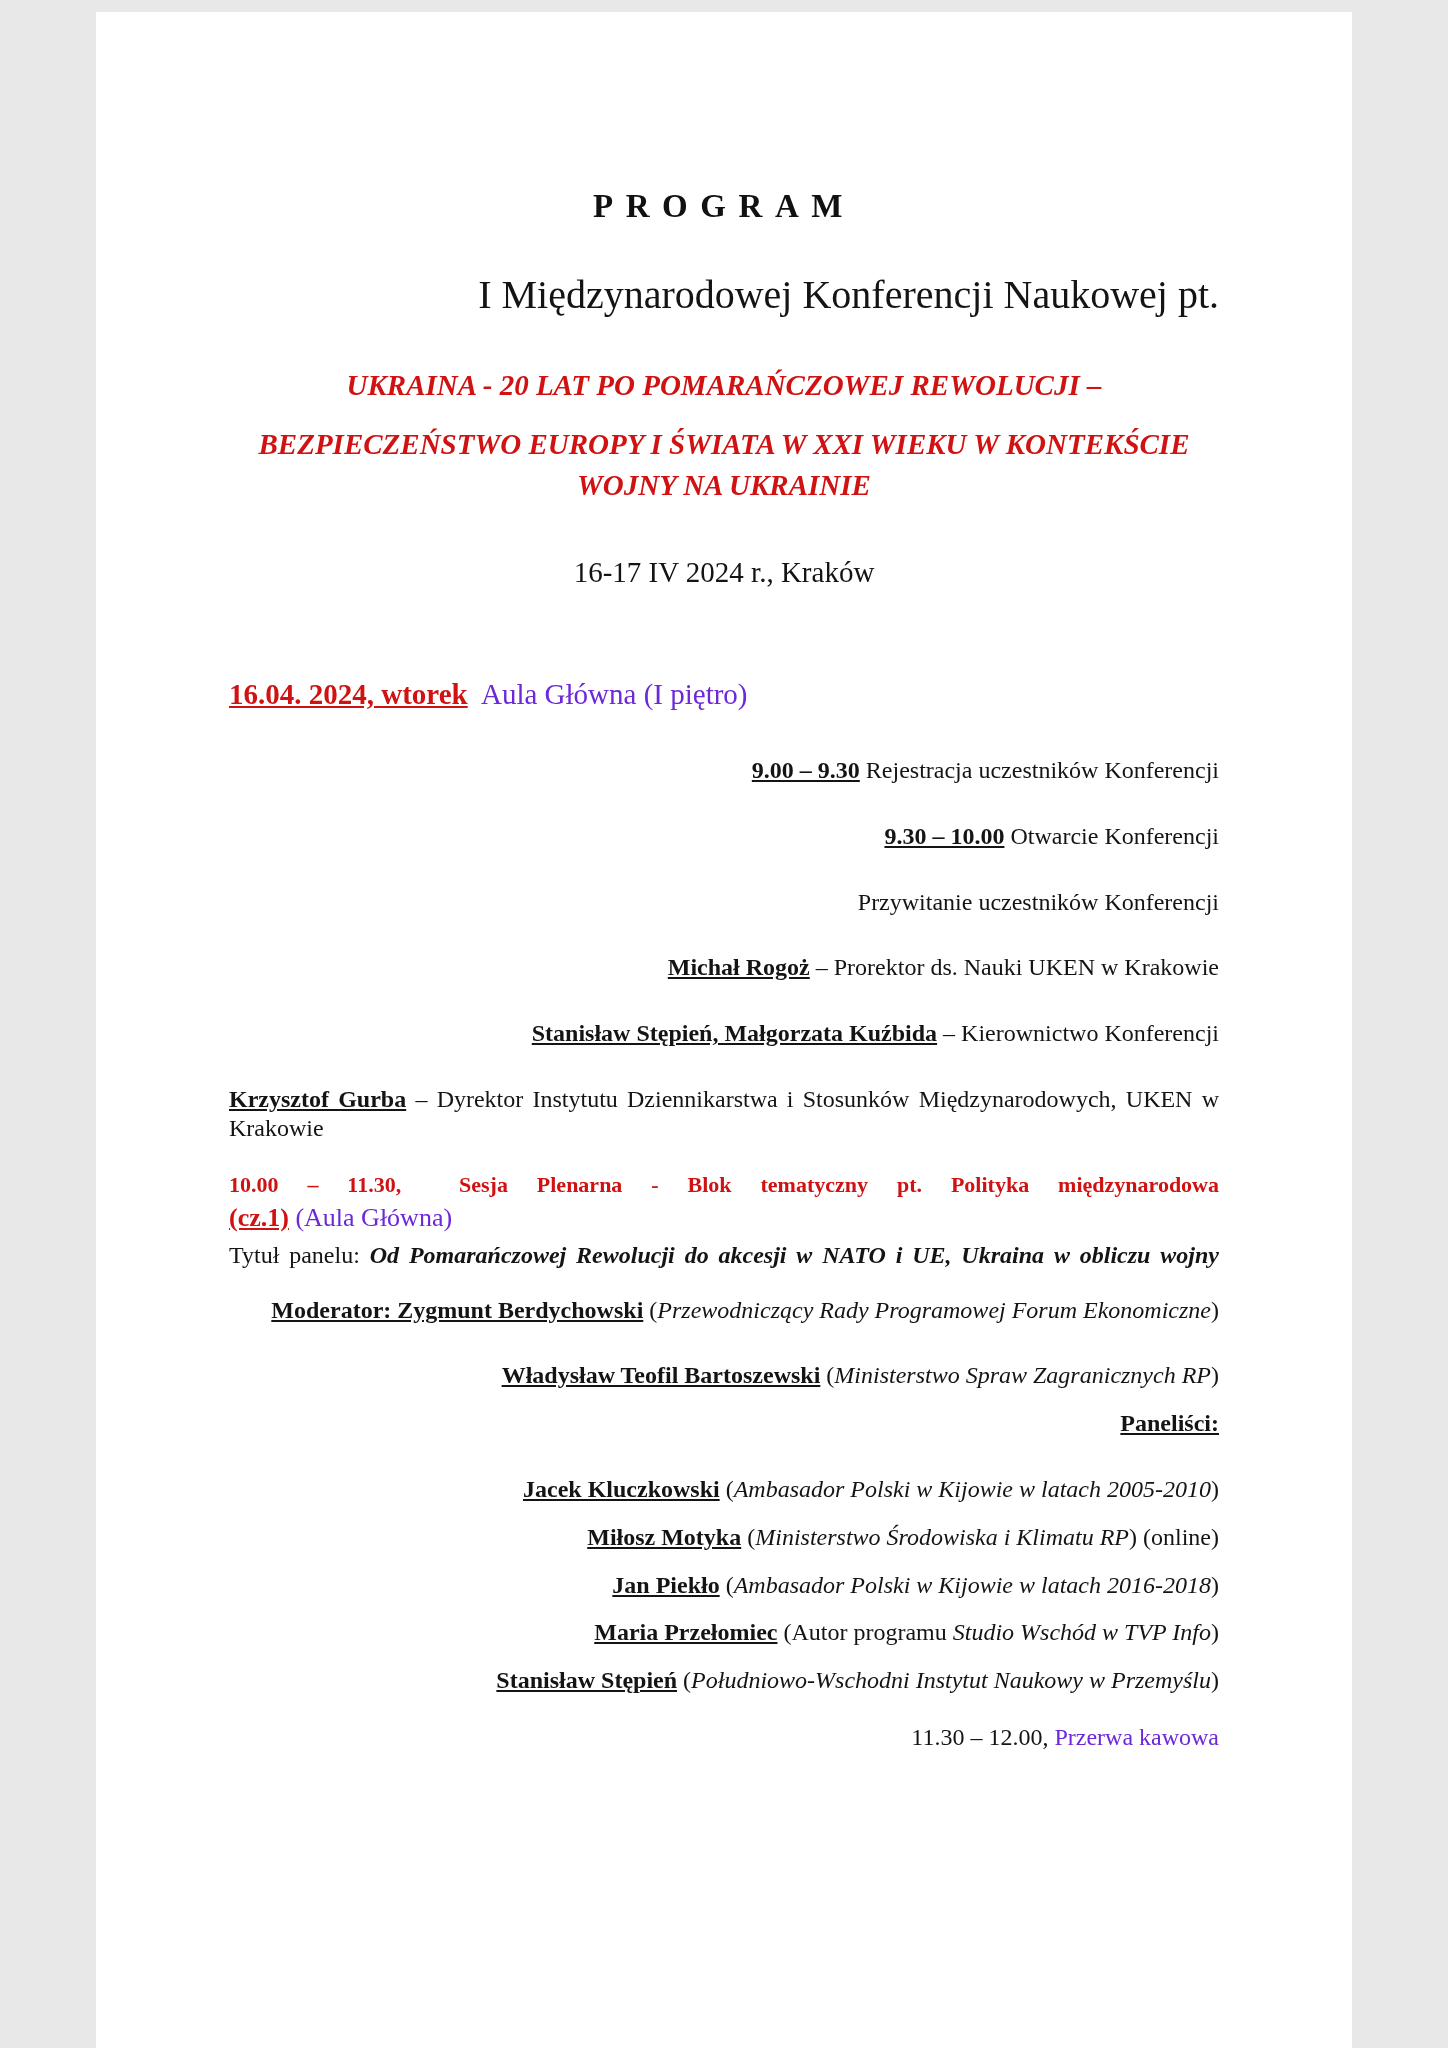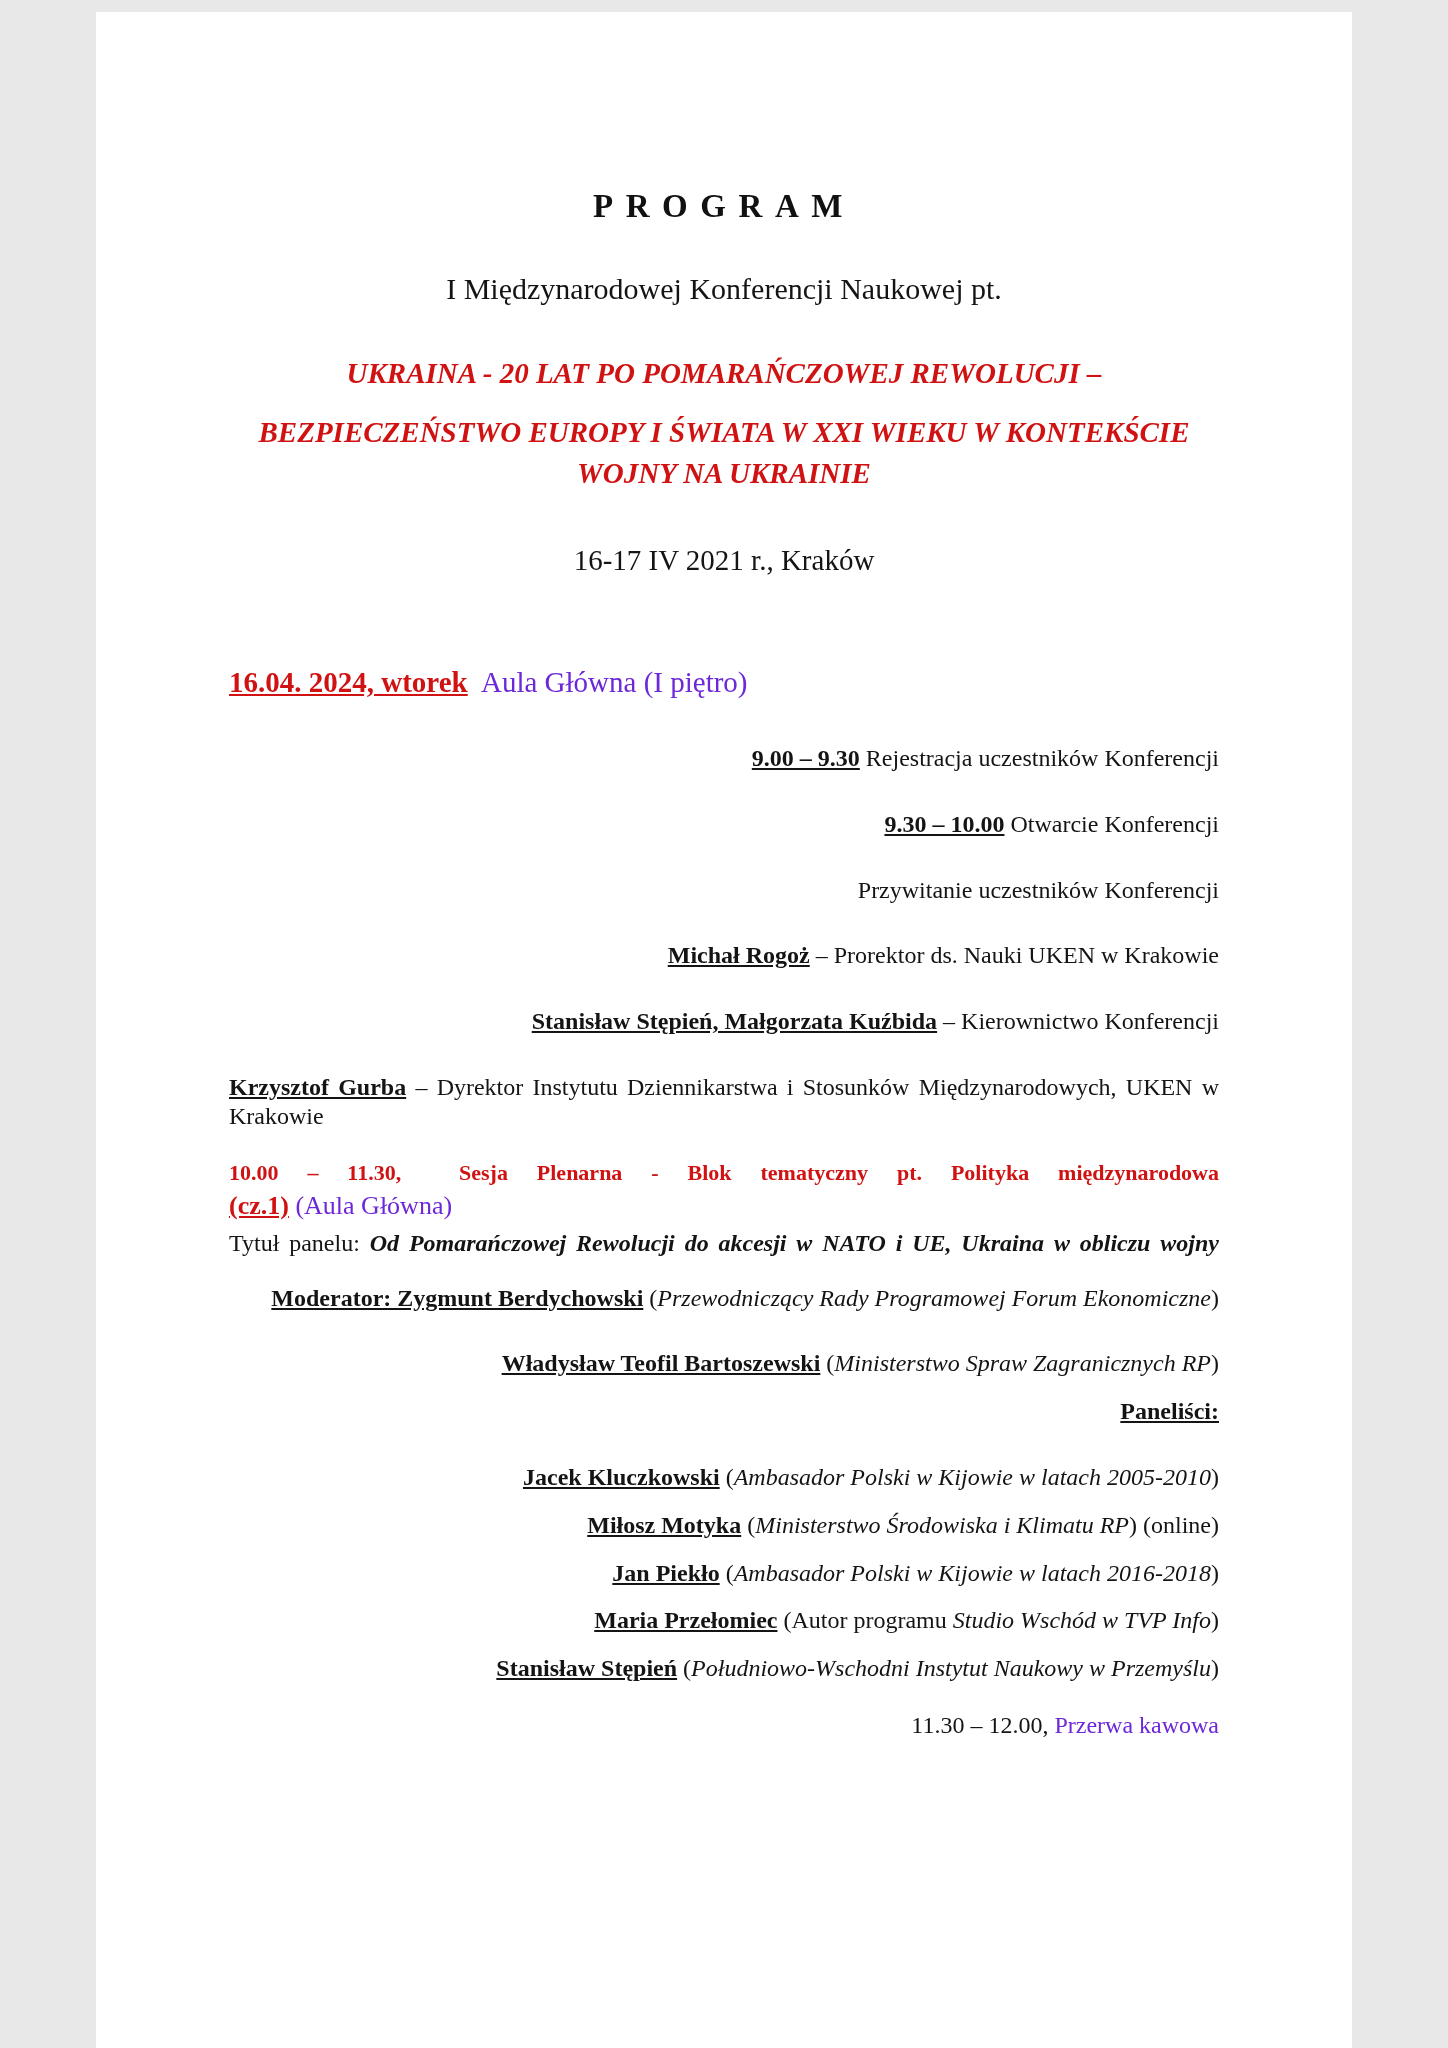--- a/index.html
+++ b/index.html
@@ -23,22 +23,22 @@
   .program-title {
     text-align: center;
     font-size: 33px;
     font-weight: bold;
     letter-spacing: 0.38em;
     line-height: 1.2;
     margin-bottom: 44px;
     color: #111;
   }
   .subtitle {
-    text-align: center;
-    font-size: 30px;
+    text-align: right;
+    font-size: 40px;
     line-height: 1.2;
     margin-bottom: 46px;
   }
   .conf-title {
     text-align: center;
     font-size: 29px;
     font-weight: bold;
     font-style: italic;
     color: #d01212;
     line-height: 1.42;
@@ -105,21 +105,21 @@
   <div class="content">
 
     <h1 class="program-title">PROGRAM</h1>
 
     <p class="subtitle">I Międzynarodowej Konferencji Naukowej pt.</p>
 
     <p class="conf-title first">UKRAINA - 20 LAT PO POMARAŃCZOWEJ REWOLUCJI –</p>
 
     <p class="conf-title second"><span>BEZPIECZEŃSTWO EUROPY I ŚWIATA W XXI WIEKU W KONTEKŚCIE</span><br><span>WOJNY NA UKRAINIE</span></p>
 
-    <p class="date-place">16-17 IV 2021 r., Kraków</p>
+    <p class="date-place">16-17 IV 2024 r., Kraków</p>
 
     <p class="day-heading"><span class="red b">16.04. 2024, wtorek</span> <span class="gray venue">Aula Główna (I piętro)</span></p>
 
     <p class="line"><span class="b">9.00 – 9.30</span> <span>Rejestracja uczestników Konferencji</span></p>
 
     <p class="line"><span class="b">9.30 – 10.00</span> <span>Otwarcie Konferencji</span></p>
 
     <p class="line">Przywitanie uczestników Konferencji</p>
 
     <p class="line"><span class="b">Michał Rogoż</span> <span>–</span> <span>Prorektor ds. Nauki UKEN w Krakowie</span></p>

